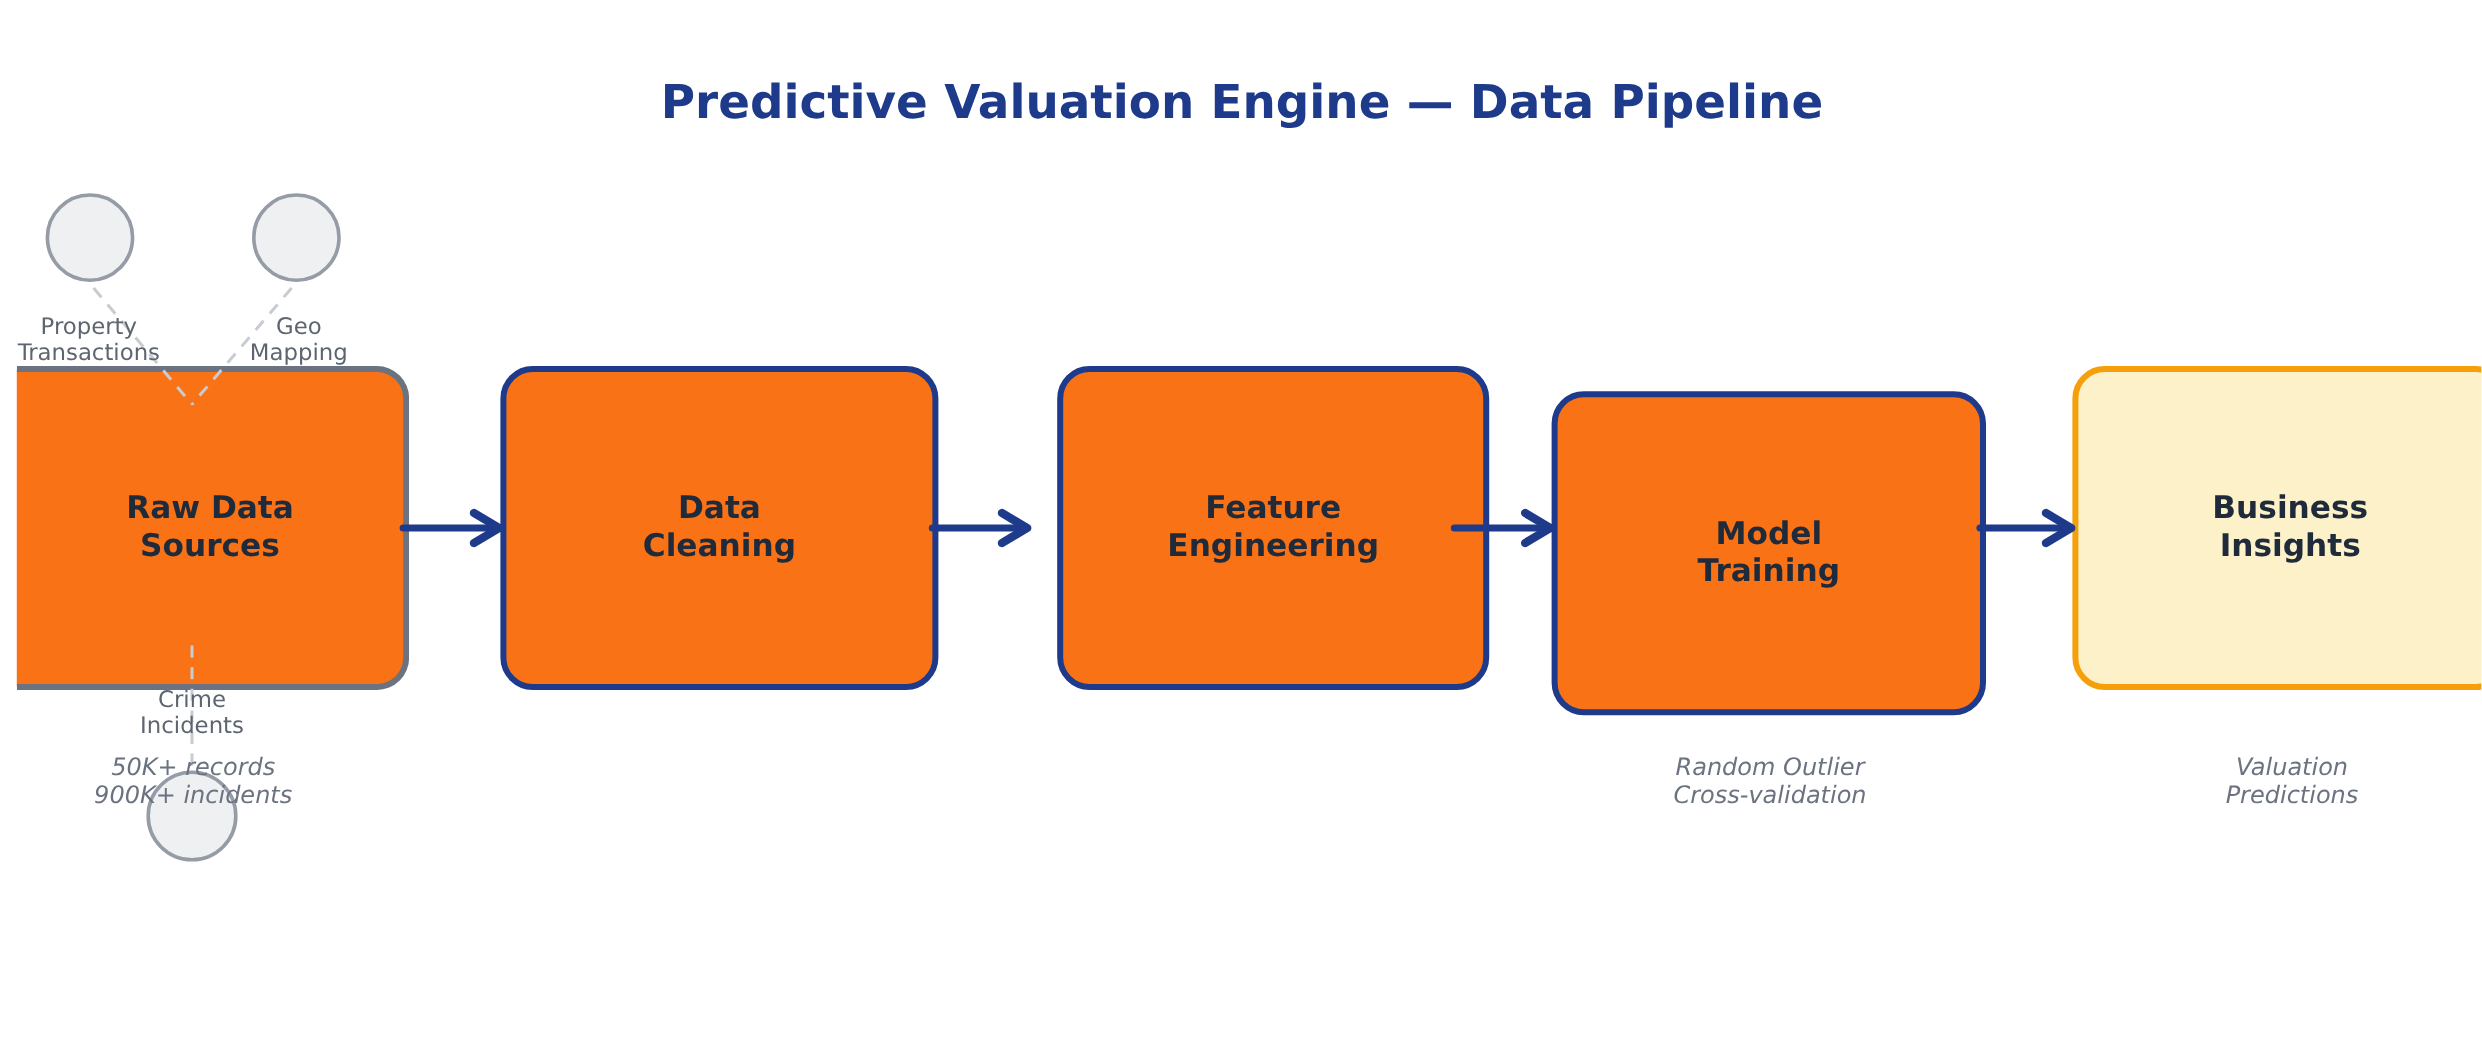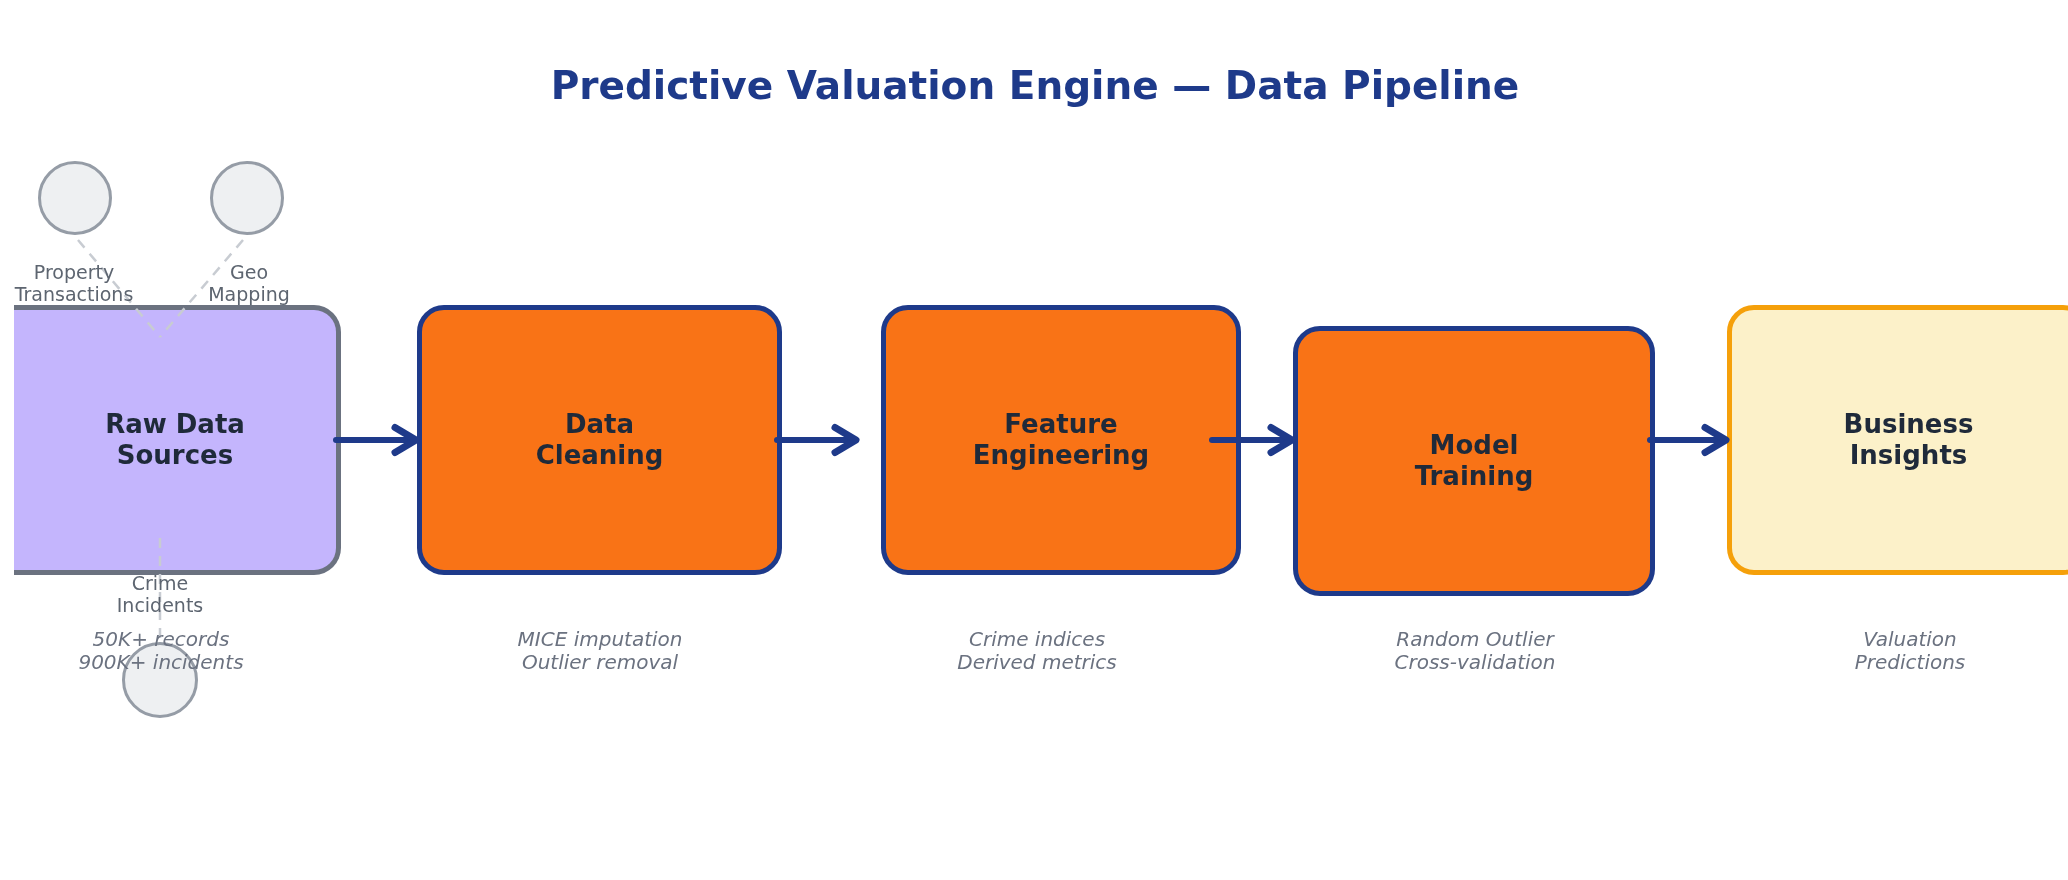--- a/index.html
+++ b/index.html
@@ -26,21 +26,21 @@
     position: absolute;
     top: 305px; height: 270px;
     box-sizing: border-box;
     background: #f97316;
     border: 5px solid #1e3a8a;
     border-radius: 27px;
     display: flex; align-items: center; justify-content: center;
   }
   #b1 {
     left: 14px; width: 327px;
-    background: #c4b5fd;
+    background: #f97316;
     border-color: #6b7280;
     border-left: none;
     border-radius: 0 27px 27px 0;
   }
   #b2 { left: 417px;  width: 365px; }
   #b3 { left: 881px;  width: 360px; }
   #b4 { left: 1293px; width: 362px; margin-top: 21px; }
   #b5 {
     left: 1727px; width: 363px;
     background: #fcf1c9;
@@ -188,28 +188,20 @@
   </div>
   <div class="node-label" id="n3">
     <span>Crime</span>
     <span>Incidents</span>
   </div>
 
   <div class="caption" id="cap1">
     <span>50K+ records</span>
     <span>900K+ incidents</span>
   </div>
-  <div class="caption" id="cap2">
-    <span>MICE imputation</span>
-    <span>Outlier removal</span>
-  </div>
-  <div class="caption" id="cap3">
-    <span>Crime indices</span>
-    <span>Derived metrics</span>
-  </div>
   <div class="caption" id="cap4">
     <span>Random Outlier</span>
     <span>Cross-validation</span>
   </div>
   <div class="caption" id="cap5">
     <span>Valuation</span>
     <span>Predictions</span>
   </div>
 
 </div>

